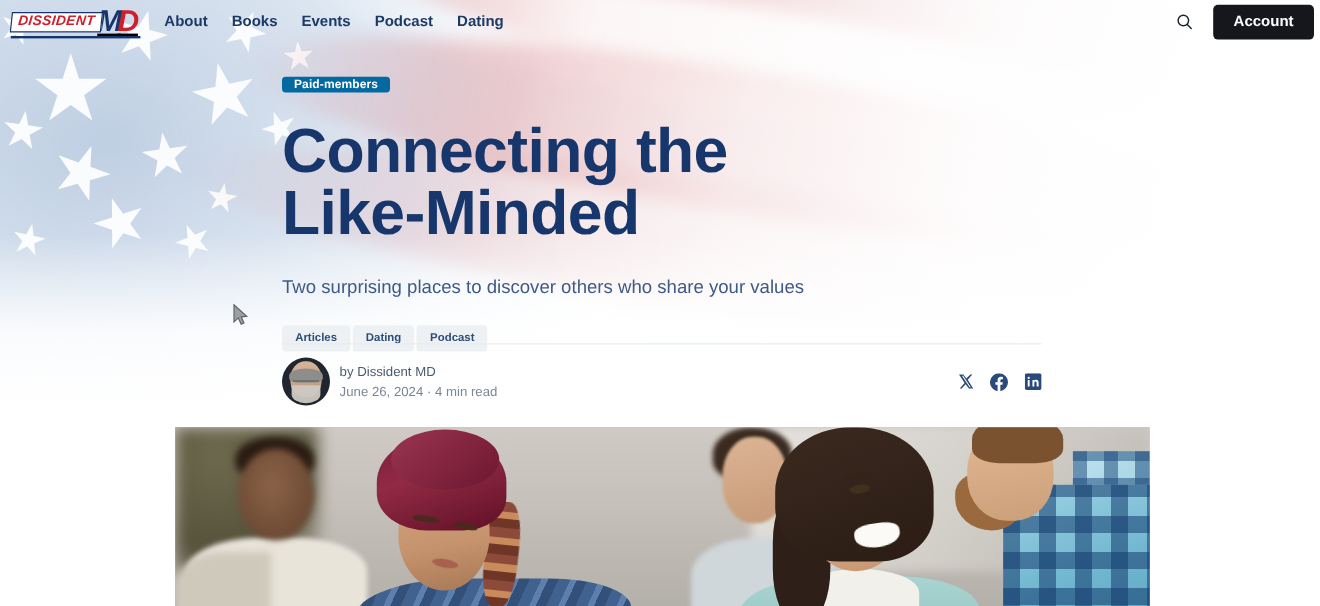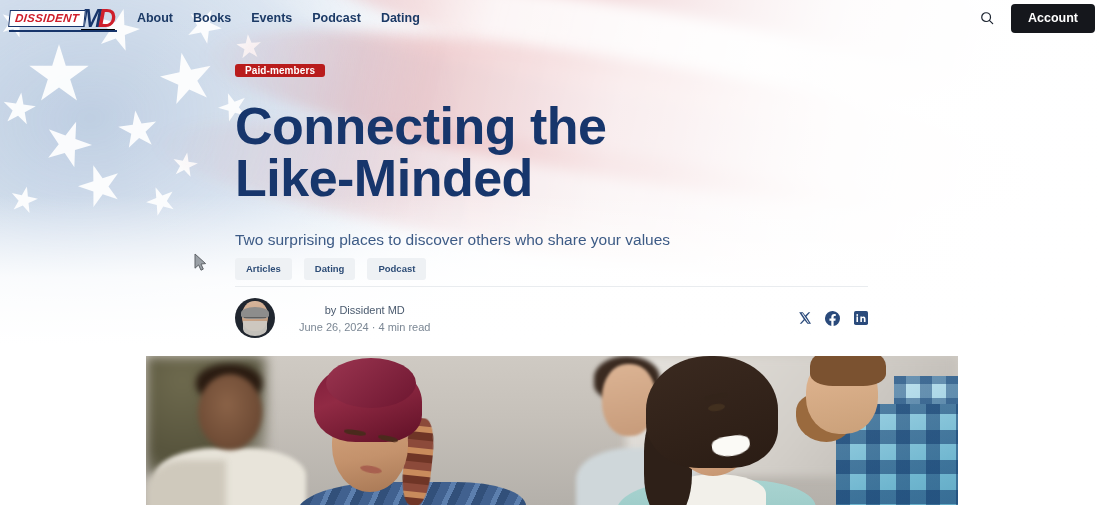--- a/index.html
+++ b/index.html
@@ -170,21 +170,21 @@
 
   
   .hero-content {
     position: absolute;
     left: 235px; top: 60px;
     width: 660px;
     z-index: 20;
   }
   .badge {
     display: inline-block;
-    background: #b91c1c;
+    background: #0369a1;
     color: #ffffff;
     font-size: 10px;
     font-weight: bold;
     letter-spacing: 0.1px;
     padding: 1px 10px;
     border-radius: 3px;
     line-height: 11px;
   }
   .hero-title {
     margin-top: 22px;
@@ -196,23 +196,23 @@
     max-width: 430px;
   }
   .hero-sub {
     margin-top: 26px;
     color: #3d5b86;
     font-size: 15.5px;
     font-weight: normal;
     line-height: 20px;
   }
   .tags {
-    margin-top: 8px;
-    display: flex;
-    gap: 12px;
+    margin-top: 21px;
+    display: flex;
+    gap: 2px;
   }
   .tag {
     background: #eef1f4;
     color: #2e4d77;
     font-size: 9.5px;
     font-weight: bold;
     padding: 6px 11px;
     border-radius: 3px;
     line-height: 10px;
     cursor: pointer;
@@ -269,23 +269,22 @@
   }
   .avatar .av-glasses {
     position: absolute;
     left: 50%; top: 19px;
     transform: translateX(-50%);
     width: 22px; height: 5px;
     border-top: 1.5px solid #4a4a4a;
     opacity: 0.7;
   }
   .byline-text {
-    margin-left: 24px;
+    margin-left: 8px;
     line-height: 14px;
-    text-align: center;
   }
   .byline-text .l1 {
     color: #4a5a6e;
     font-size: 11px;
   }
   .byline-text .l2 {
     color: #7b8794;
     font-size: 11px;
     margin-top: 3px;
   }

